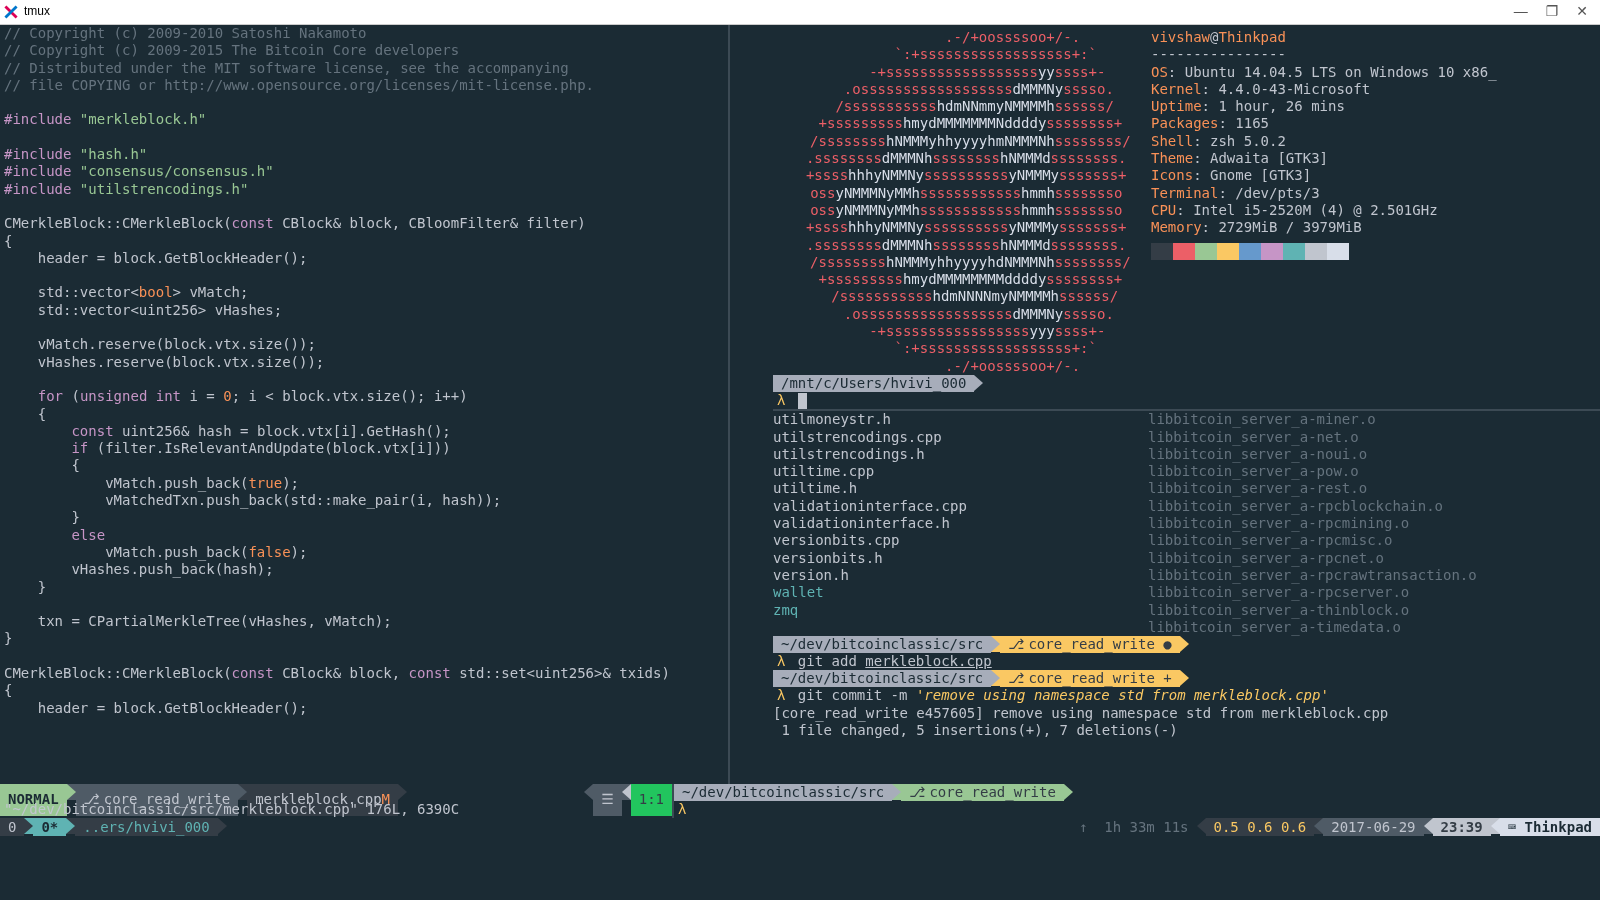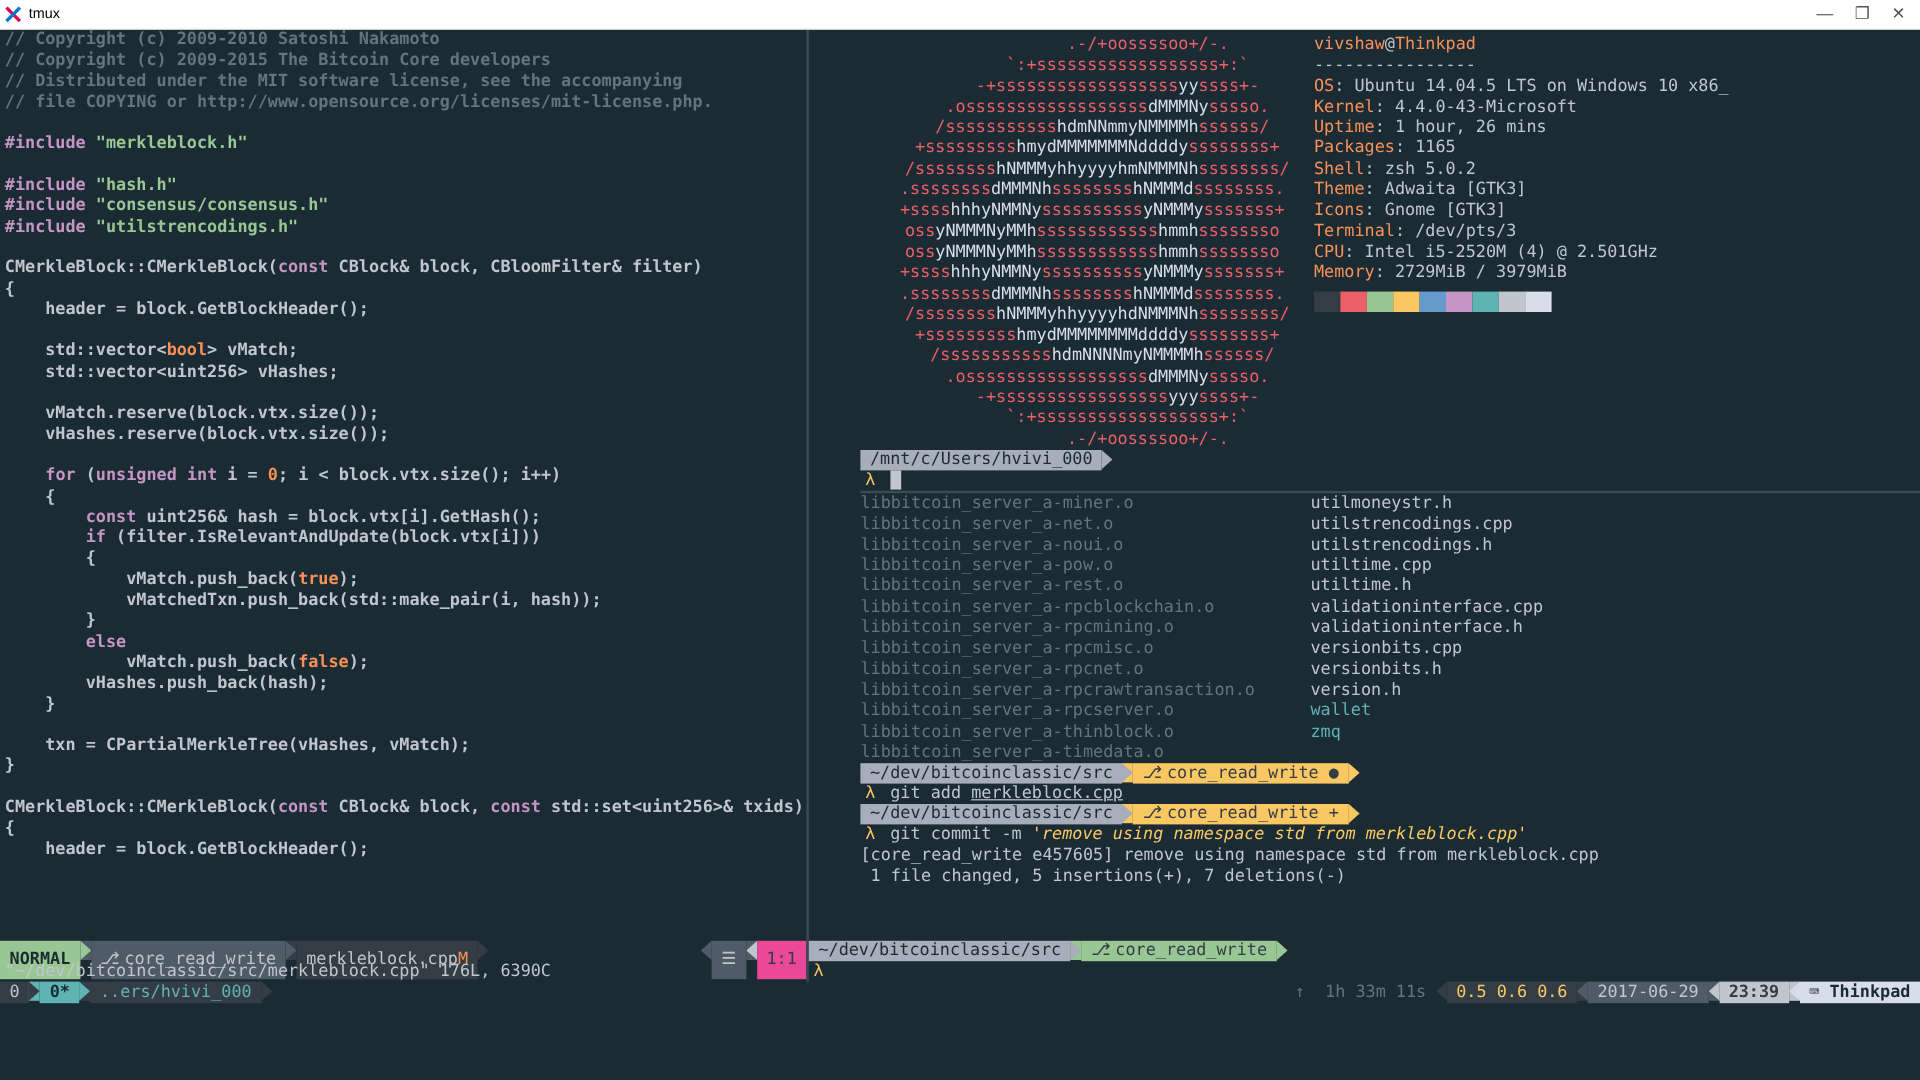--- a/index.html
+++ b/index.html
@@ -4,21 +4,21 @@
 <style>
 * { margin:0; padding:0; box-sizing:border-box; }
 body { background:#1b2b34; font-family:'Consolas','Menlo',monospace; font-size:14px; line-height:17.3px; color:#c0c5ce; width:1600px; height:900px; overflow:hidden; }
 .titlebar { background:#fff; height:25px; display:flex; align-items:center; justify-content:space-between; border-bottom:1px solid #ccc; padding:0 4px; }
 .titlebar .left { display:flex; align-items:center; gap:6px; }
 .titlebar .title { color:#000; font-family:sans-serif; font-size:12px; }
 .titlebar svg.x { width:14px; height:14px; }
 .winicons { display:flex; gap:18px; margin-right:8px; }
 .winicons span { font-family:sans-serif; font-size:14px; color:#555; cursor:pointer; }
 .main { display:flex; height:759px; }
-.left-pane { width:672px;font-weight:bold; }
+.left-pane { width:728px; }
 .vsep { width:2px; background:#3c4a54; }
 .right-col { flex:1; display:flex; flex-direction:column;margin-left:43px; }
 .top-right { height:384px; display:flex; }
 .neofetch-art { width:378px; padding:4px 0 0 0; font-family:monospace; font-size:14px; line-height:17.3px; white-space:pre; text-align:center; overflow:hidden; }
 .neofetch-info { flex:1; padding:4px 0 12px 0; }
 .hsep { height:2px; background:#3c4a54; }
 .bottom-right { flex:1; padding:0; }
 pre { white-space:pre; font-family:inherit; margin:0; }
 .code { padding:0 4px; }
 .comment { color:#65737e; }
@@ -31,21 +31,21 @@
 .cyan { color:#5fb3b3; }
 .yellow { color:#fac863;font-style:italic; }
 .red { color:#ec5f67; }
 .white { color:#d8dee9; }
 .gray { color:#65737e; }
 .statusbar { display:flex; height:17px; align-items:stretch; font-size:14px; }
 .seg { padding:16px 8px; display:flex; align-items:center; }
 .seg-normal { background:#99c794; color:#1b2b34; font-weight:bold; }
 .seg-branch { background:#4f5b66; color:#c0c5ce; }
 .seg-file { background:#343d46; color:#c0c5ce; }
-.seg-pos { background:#ec4899; color:#343d46; }
+.seg-pos { background:#22c55e; color:#343d46; }
 .seg-pos2 { background:#4f5b66; color:#c0c5ce; }
 .arrow-r { width:0; height:0; border-top:8.5px solid transparent; border-bottom:8.5px solid transparent; }
 .arr-green-to-gray { border-left:9px solid #99c794; background:#4f5b66; }
 .arr-gray-to-dark { border-left:9px solid #4f5b66; background:#343d46; }
 .arr-dark-to-bg { border-left:9px solid #343d46; }
 .arrow-l { width:0; height:0; border-top:8.5px solid transparent; border-bottom:8.5px solid transparent; }
 .arr-l-gray { border-right:9px solid #4f5b66; }
 .arr-l-light { border-right:9px solid #c0c5ce; background:#4f5b66; }
 .fileinfo { padding:0 4px; color:#c0c5ce; }
 .tmuxbar { height:18px; display:flex; align-items:stretch; background:#1b2b34; }
@@ -192,46 +192,46 @@
     <div style="position:relative;top:-34px;">
       <div class="prompt-line">
         <div class="pill pill-blue">/mnt/c/Users/hvivi_000</div>
         <div class="arrow-r" style="border-left:9px solid #a7adba"></div>
       </div>
       <pre><span class="lambda">λ</span> <span class="cursor"></span></pre>
     </div>
     <div class="hsep" style="margin-top:-34px"></div>
     <div class="bottom-right">
       <div class="file-list">
+        <pre class="file-col" id="files-r"><span class="">utilmoneystr.h</span>
+<span class="">utilstrencodings.cpp</span>
+<span class="">utilstrencodings.h</span>
+<span class="">utiltime.cpp</span>
+<span class="">utiltime.h</span>
+<span class="">validationinterface.cpp</span>
+<span class="">validationinterface.h</span>
+<span class="">versionbits.cpp</span>
+<span class="">versionbits.h</span>
+<span class="">version.h</span>
+<span class="cyan">wallet</span>
+<span class="cyan">zmq</span>
+</pre>
         <pre class="file-col gray" id="files-l">libbitcoin_server_a-miner.o
 libbitcoin_server_a-net.o
 libbitcoin_server_a-noui.o
 libbitcoin_server_a-pow.o
 libbitcoin_server_a-rest.o
 libbitcoin_server_a-rpcblockchain.o
 libbitcoin_server_a-rpcmining.o
 libbitcoin_server_a-rpcmisc.o
 libbitcoin_server_a-rpcnet.o
 libbitcoin_server_a-rpcrawtransaction.o
 libbitcoin_server_a-rpcserver.o
 libbitcoin_server_a-thinblock.o
 libbitcoin_server_a-timedata.o</pre>
-        <pre class="file-col" id="files-r"><span class="">utilmoneystr.h</span>
-<span class="">utilstrencodings.cpp</span>
-<span class="">utilstrencodings.h</span>
-<span class="">utiltime.cpp</span>
-<span class="">utiltime.h</span>
-<span class="">validationinterface.cpp</span>
-<span class="">validationinterface.h</span>
-<span class="">versionbits.cpp</span>
-<span class="">versionbits.h</span>
-<span class="">version.h</span>
-<span class="cyan">wallet</span>
-<span class="cyan">zmq</span>
-</pre>
       </div>
       <div id="git-area">
           <div class="prompt-line">
     <div class="pill pill-blue">~/dev/bitcoinclassic/src</div>
     <div class="arrow-r" style="border-left:9px solid #a7adba;background:#fac863"></div>
     <div class="pill pill-yellow"><span class="branch-icon"></span>core_read_write ●</div>
     <div class="arrow-r" style="border-left:9px solid #fac863"></div>
   </div>
           <pre><span class="lambda">λ</span> git add <span class="underline">merkleblock.cpp</span></pre>
           <div class="prompt-line">

